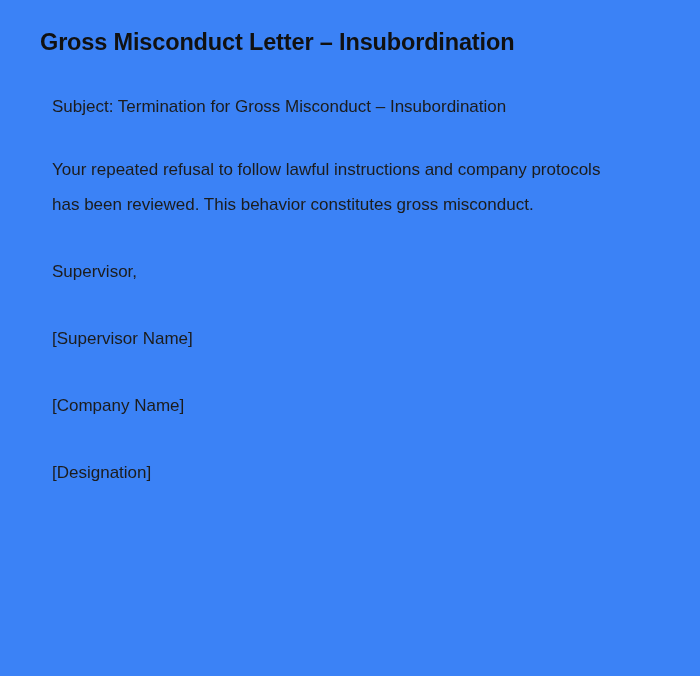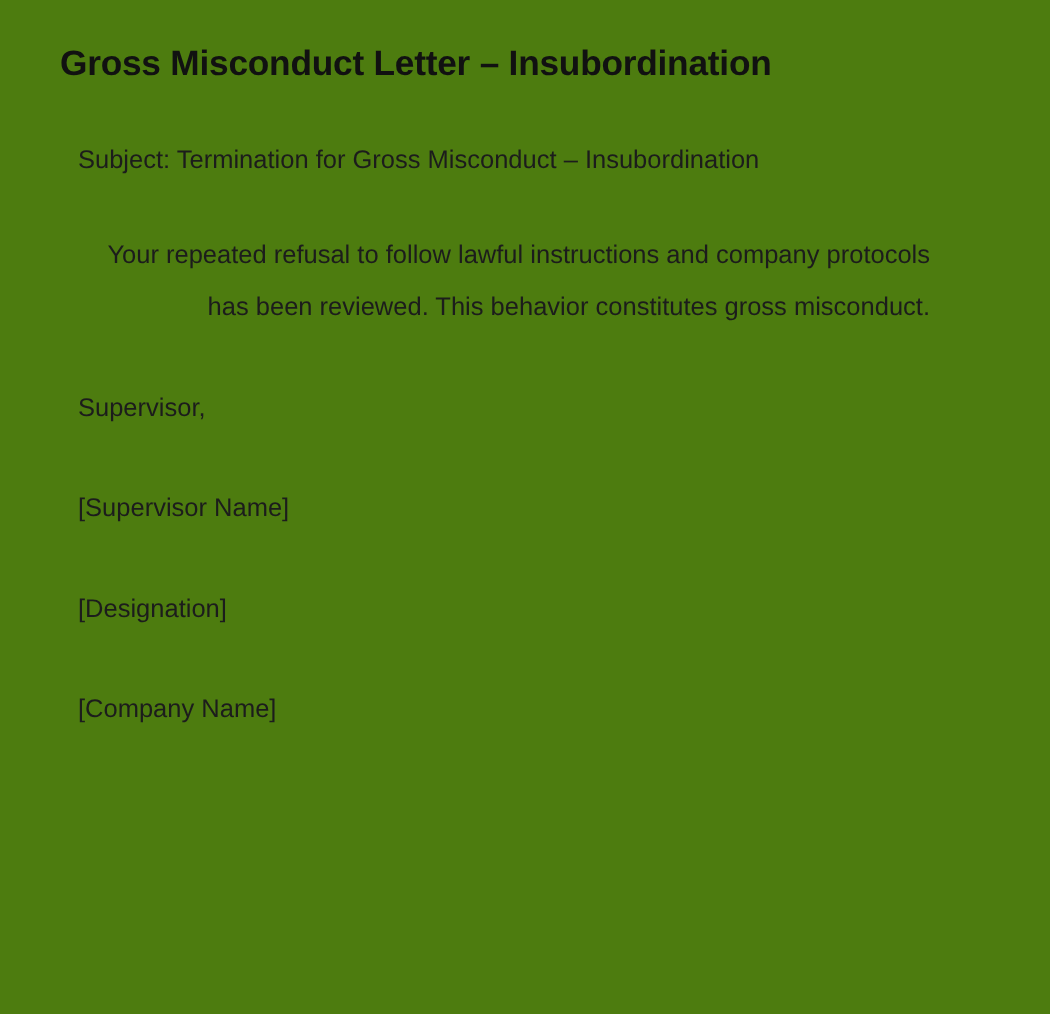--- a/index.html
+++ b/index.html
@@ -11,21 +11,21 @@
     height: 676px;
     background: #ffffff;
     font-family: "Liberation Sans", sans-serif;
     color: #1c1c1c;
     overflow: hidden;
   }
   .page {
     box-sizing: border-box;
     width: 700px;
     height: 676px;
-    background: #4d7c0f;
+    background: #3b82f6;
     padding: 22px 40px 0 40px;
   }
   .doc-title {
     font-size: 23.5px;
     font-weight: bold;
     line-height: 1.25;
     letter-spacing: -0.15px;
     color: #111111;
     margin: 0 0 0 0;
     padding-top: 6px;
@@ -37,21 +37,20 @@
   p.para {
     font-size: 17px;
     line-height: 35px;
     color: #1c1c1c;
     margin: 12px;
     padding-top: 20px;
     font-weight: normal;
   }
   p.para.block {
     padding-top: 16px;
-    text-align: right;
   }
 </style>
 </head>
 <body>
 
 <div class="page">
 
   <h1 class="doc-title">Gross Misconduct Letter – Insubordination</h1>
 
   <div class="doc-body">
@@ -59,18 +58,18 @@
     <p class="para">Subject: Termination for Gross Misconduct – Insubordination</p>
 
 
     <p class="para block">Your repeated refusal to follow lawful instructions and company protocols has been reviewed. This behavior constitutes gross misconduct.</p>
 
 
     <p class="para">Supervisor,</p>
 
     <p class="para">[Supervisor Name]</p>
 
+    <p class="para">[Company Name]</p>
+
     <p class="para">[Designation]</p>
-
-    <p class="para">[Company Name]</p>
 
   </div>
 </div>
 
 </body></html>

